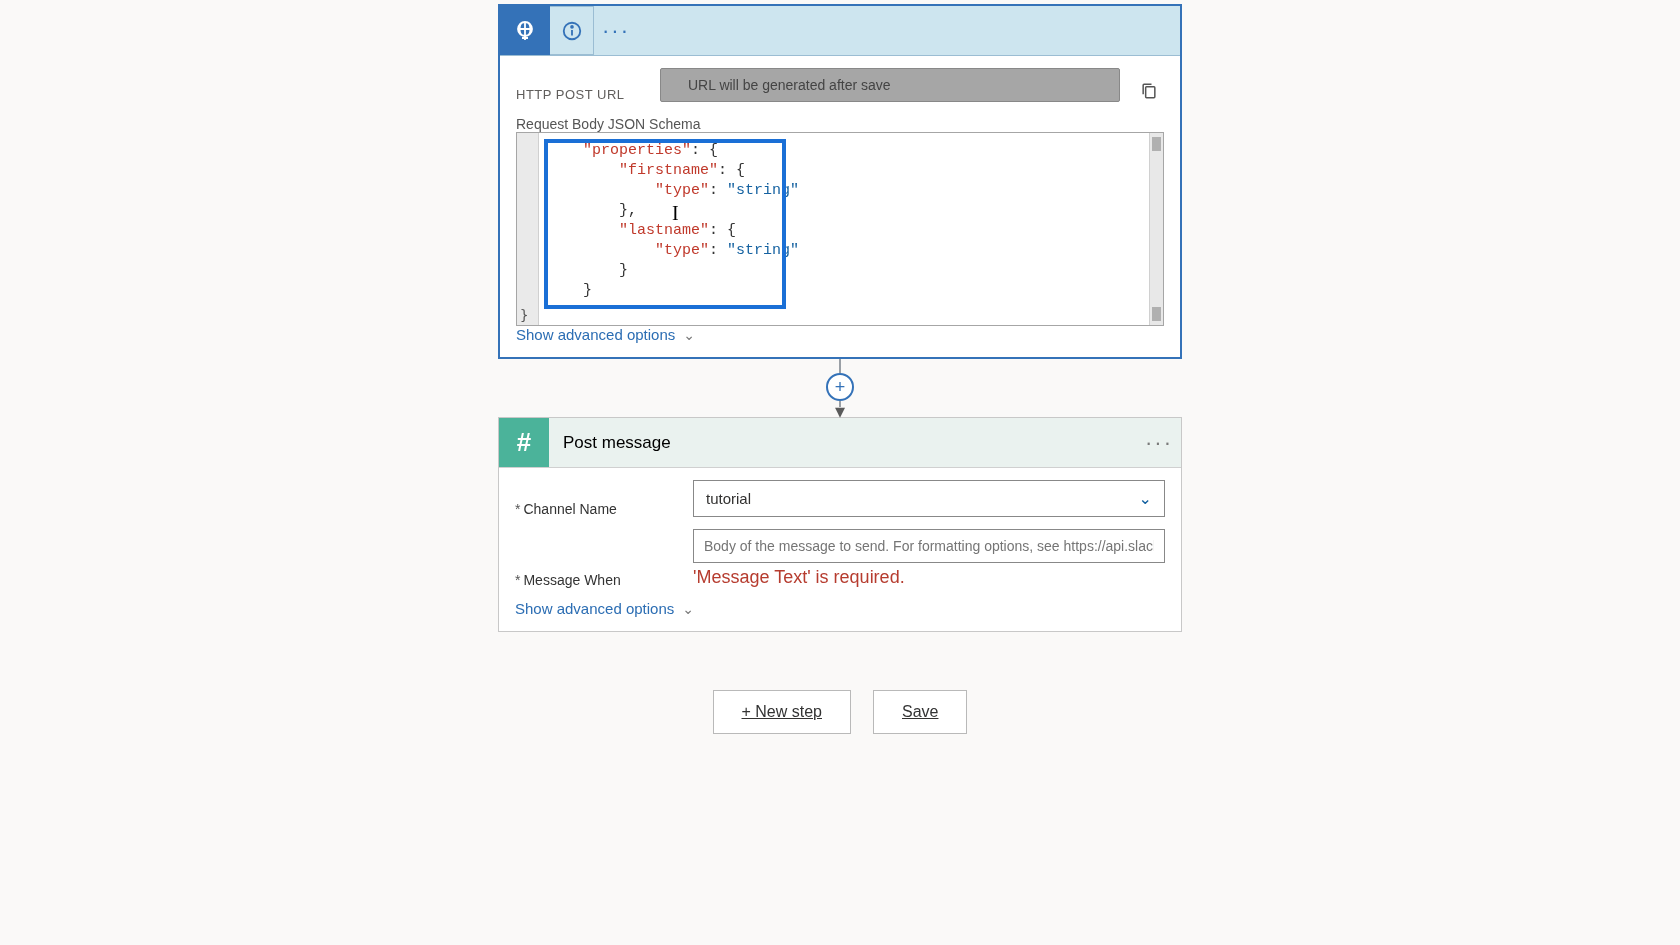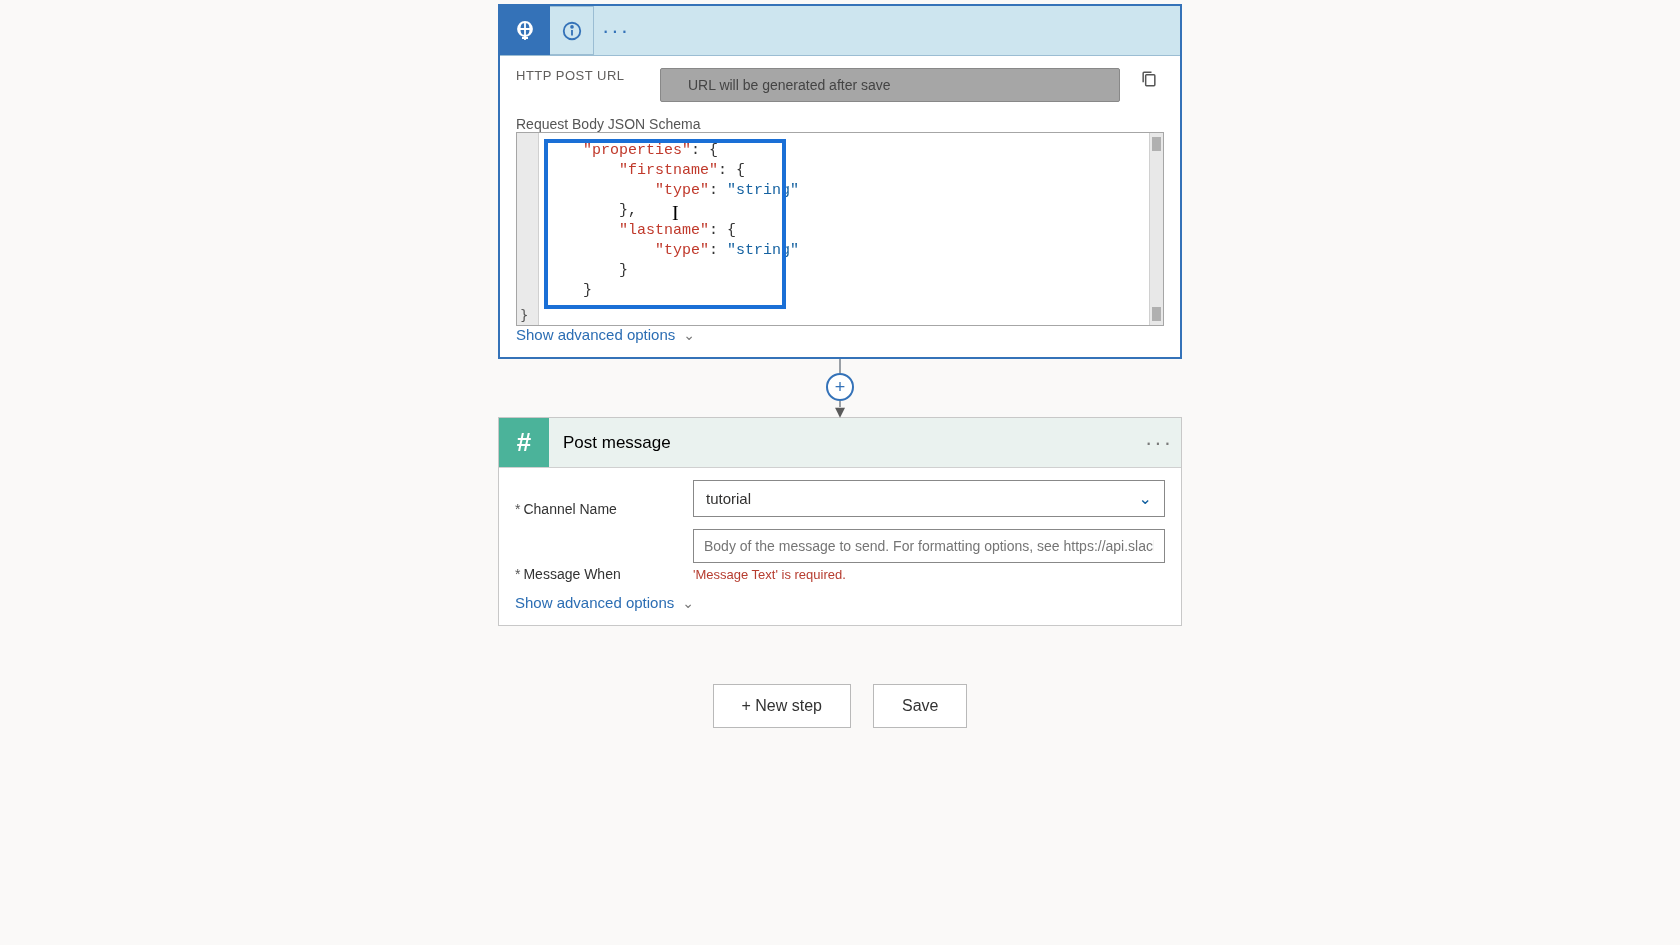--- a/index.html
+++ b/index.html
@@ -12,21 +12,21 @@
   .trigger-header { display: flex; align-items: stretch; height: 50px; background: #cde5ef; border-bottom: 1px solid #9bbdd3; }
   .trigger-header .icon-box { width: 50px; background: #3472b8; display: flex; align-items: center; justify-content: center; color: #fff; font-size: 22px; }
   .trigger-header .title-box { flex: 1; border: 1px solid #333; margin-left: 0; background: #cde5ef; display: flex; align-items: center; padding: 0 14px; font-size: 17px; color: #323130; }
   .trigger-header .info { width: 44px; display: flex; align-items: center; justify-content: center; color: #3472b8; font-size: 20px; border: 1px solid #9bbdd3; border-left: none; }
   .trigger-header .info svg { width: 22px; height: 22px; }
   .trigger-header .menu { width: 44px; display: flex; align-items: center; justify-content: center; cursor: pointer; color: #3472b8; font-size: 22px; letter-spacing: 2px; }
 
   .card-body { padding: 12px 16px 14px 16px; }
 
   
-  .row-post { display: flex; align-items: flex-start; gap: 14px; margin-bottom: 14px; }
+  .row-post { display: flex; align-items: flex-end; gap: 14px; margin-bottom: 14px; }
   .row-post .lbl { width: 130px; font-size: 13px; color: #605e5c; letter-spacing: .5px; }
   .row-post .url-box { flex: 1; background: #a6a6a6; color: #444; border: 1px solid #888; padding: 8px 27px; font-size: 14px; border-radius: 2px; }
   .row-post .copy { width: 30px; display:flex; justify-content:center; color:#605e5c; cursor:pointer; }
 
   .schema-label { font-size: 14px; color: #555; margin-bottom: 0; }
 
   
   .editor-wrap { position: relative; display:flex; border:1px solid #a6a6a6; height: 194px; }
   .gutter { width: 22px; background: #eaeaea; border-right:1px solid #d0d0d0; }
   .gutter .collapse-mark { position:absolute; left:3px; bottom:2px; font-family: Consolas, monospace; font-size:14px; color:#555;}
@@ -60,24 +60,24 @@
 
   .form-row { display:flex; align-items:flex-end; margin-bottom:12px; }
   .form-row .flabel { width:146px; padding-top:8px; font-size:14px; color:#333; }
   .form-row .flabel .req { color:#555; margin-right:3px; }
   .form-row .control { flex:1;margin-left:32px; }
 
   .select-box { display:flex; align-items:center; justify-content:space-between; border:1px solid #888; padding:8px 12px; font-size:15px; cursor:pointer; }
   .select-box .chev { color:#1461a0; font-size:16px; }
 
   .text-input { border:1px solid #888; padding:8px 10px; font-size:14px; color:#888; width:100%; }
-  .error-text { color:#b63c2f; font-size:13px; margin-top:4px; }
+  .error-text { color:#b63c2f; font-size:18px; margin-top:4px; }
 
   
-  .actions { display:flex; justify-content:center; gap:22px; margin: 58px 0 20px 0; }
+  .actions { display:flex; justify-content:center; gap:22px; margin: 58px 0 20px 0; text-decoration: underline; }
   .btn { border:1px solid #b9b9b9; background:#fff; padding: 12px 28px; font-size:16px; color:#333; cursor:pointer; }
 </style>
 </head>
 <body>
 
 <div class="canvas">
 
   <div class="card trigger">
     <div class="trigger-header">
       <div class="icon-box">

